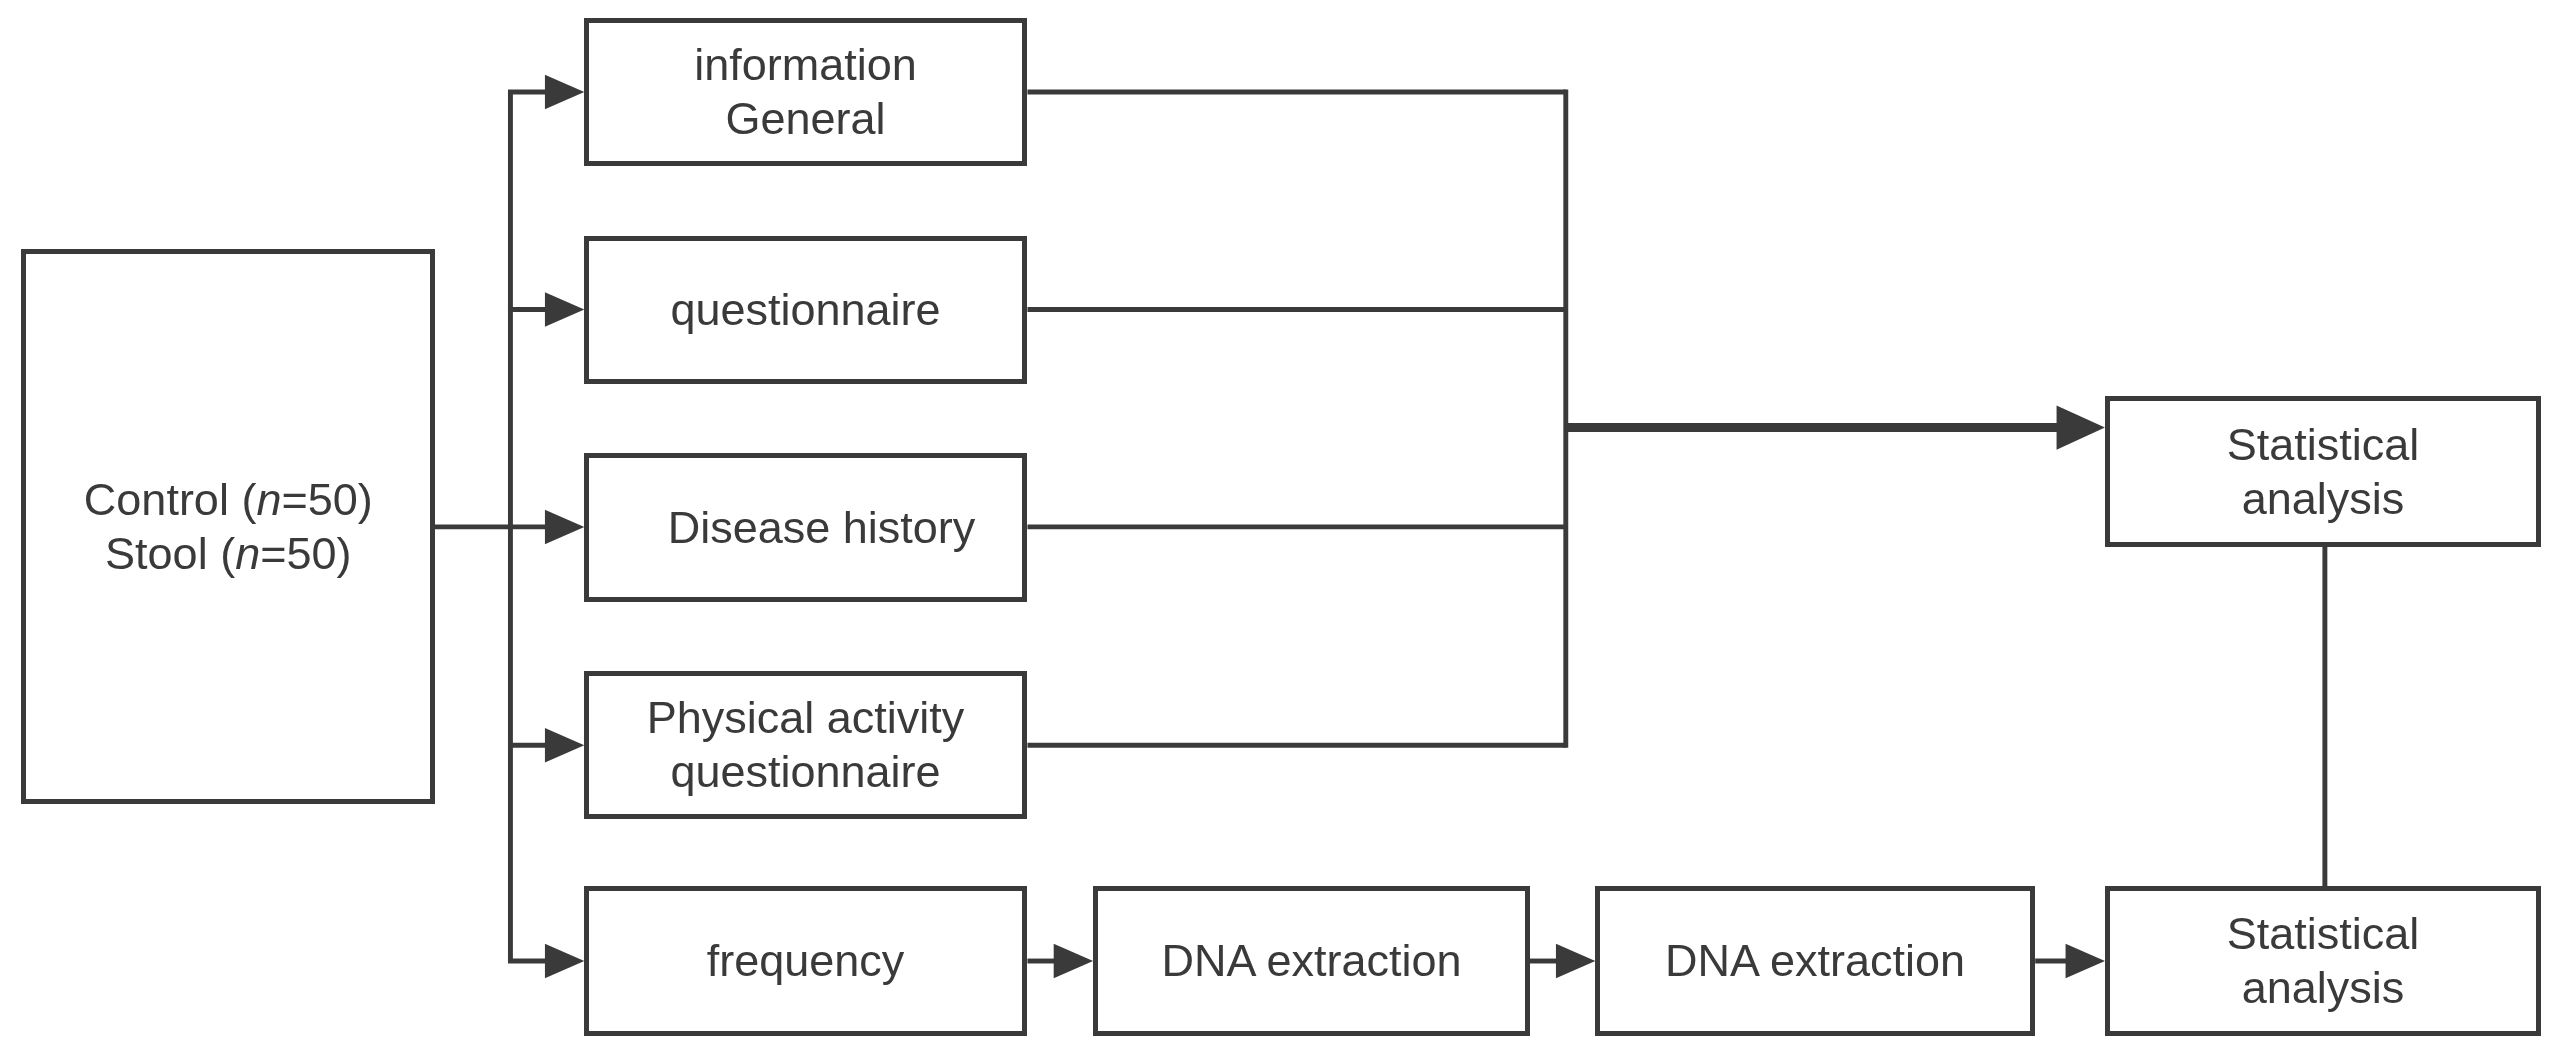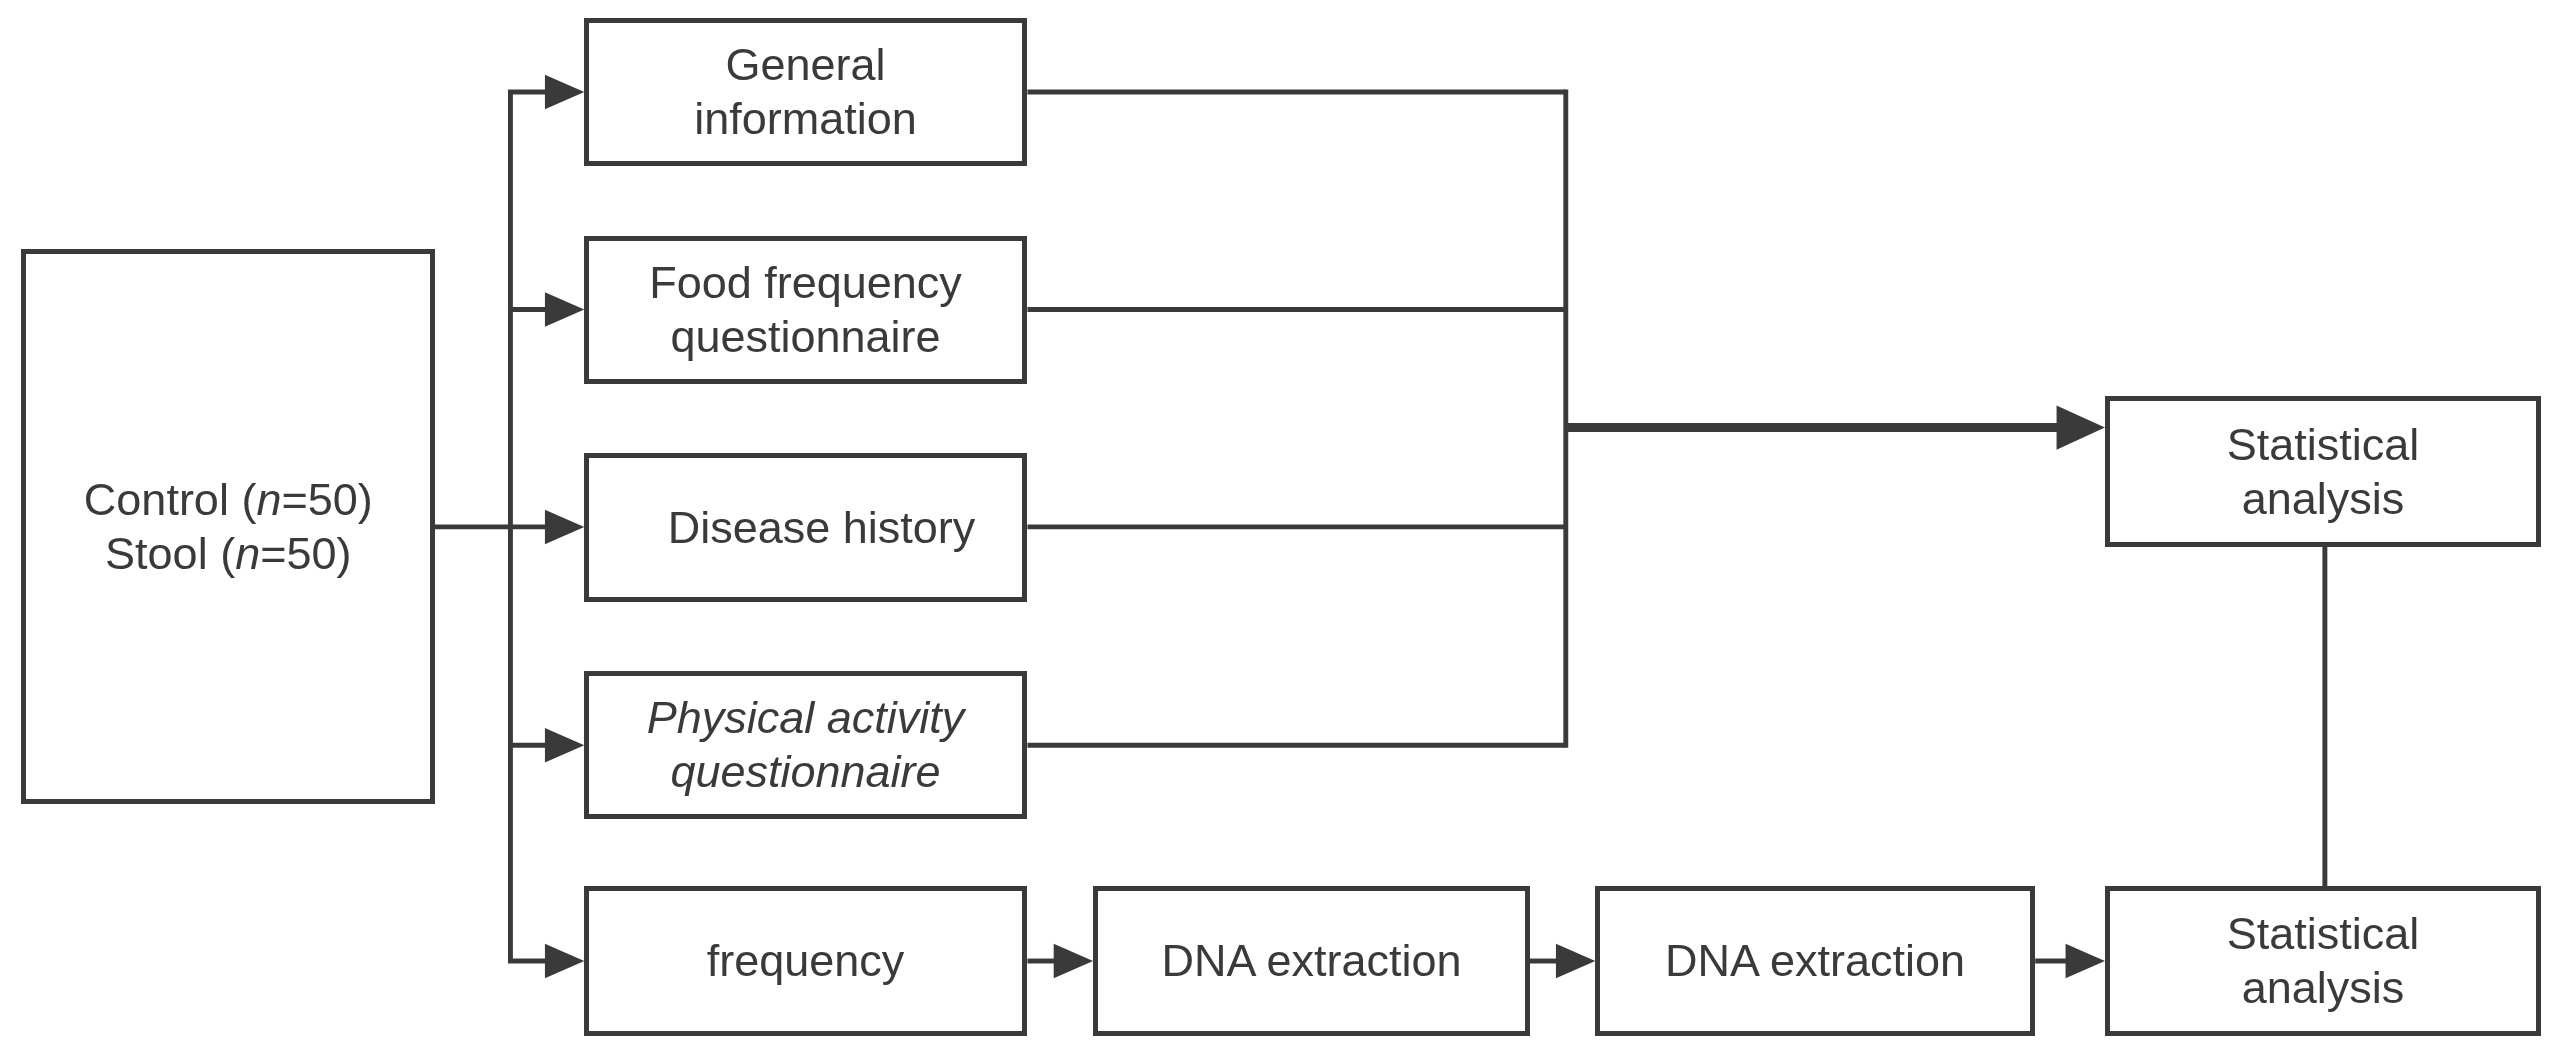--- a/index.html
+++ b/index.html
@@ -14,21 +14,21 @@
     border:5.7px solid var(--ink);
     display:flex; align-items:center; justify-content:center;
     text-align:center; font-size:45px; line-height:54px; color:var(--ink);
   }
   .it { font-style:italic; }
   
   .n-cohort      { left:21.3px;   top:249px;  width:414px; height:555px; }
   .n-general     { left:584px;  top:18px;   width:443px; height:148px; }
   .n-food        { left:584px;  top:236px;  width:443px; height:148px; }
   .n-disease     { left:584px;  top:453px;  width:443px; height:149px;padding-left:32px; }
-  .n-physical    { left:584px;  top:671px;  width:443px; height:148px;font-style:italic; }
+  .n-physical    { left:584px;  top:671px;  width:443px; height:148px; }
   .n-stool       { left:584px;  top:886px; width:443px; height:150px; }
   .n-dna1        { left:1093px; top:886px; width:437px; height:150px; }
   .n-dna2        { left:1595px; top:886px; width:440px; height:150px; }
   .n-meta        { left:2105px; top:886px; width:436px; height:150px; }
   .n-statistical { left:2105px; top:352px;  width:436px; height:151px;margin-top:44px; }
 </style>
 </head>
 <body style="background: rgb(255, 255, 255);">
 
 <div class="canvas">
@@ -75,28 +75,27 @@
 
   <div class="node n-cohort">
     <div>
       <div><span>Control (</span><span class="it">n</span><span>=50)</span></div>
       <div><span>Stool (</span><span class="it">n</span><span>=50)</span></div>
     </div>
   </div>
 
   <div class="node n-general">
     <div>
+      <div>information</div>
       <div>General</div>
-      <div>information</div>
     </div>
   </div>
 
   <div class="node n-food">
     <div>
-      <div>Food frequency</div>
       <div>questionnaire</div>
     </div>
   </div>
 
   <div class="node n-disease">
     <div>Disease history</div>
   </div>
 
   <div class="node n-physical">
     <div>

